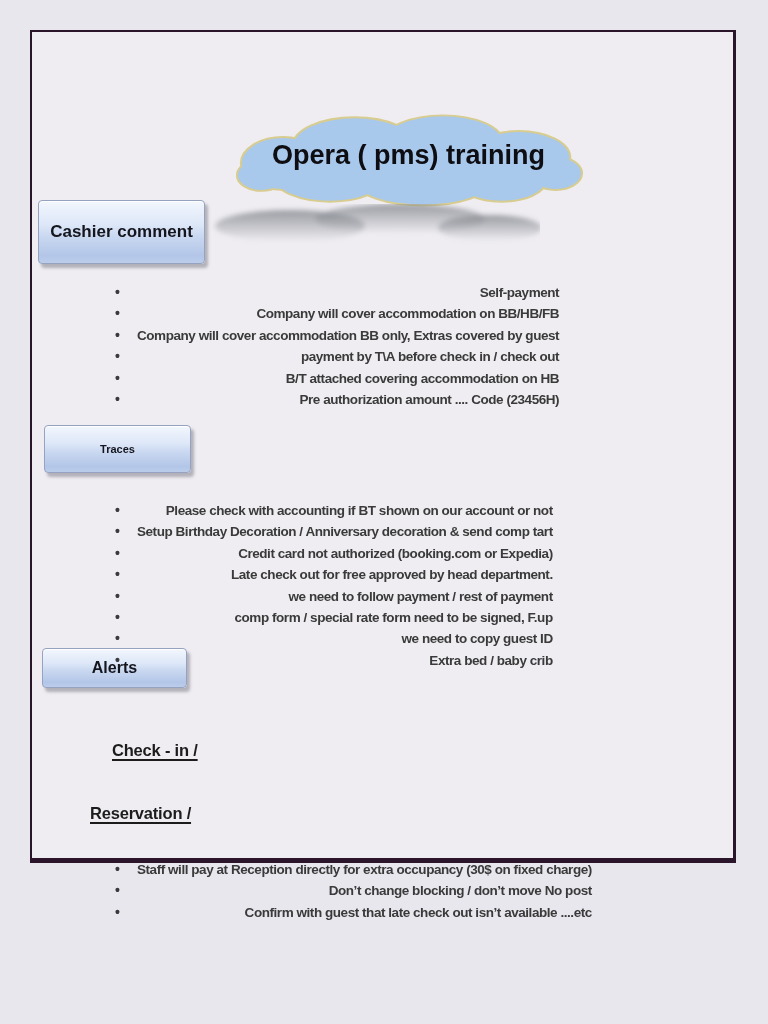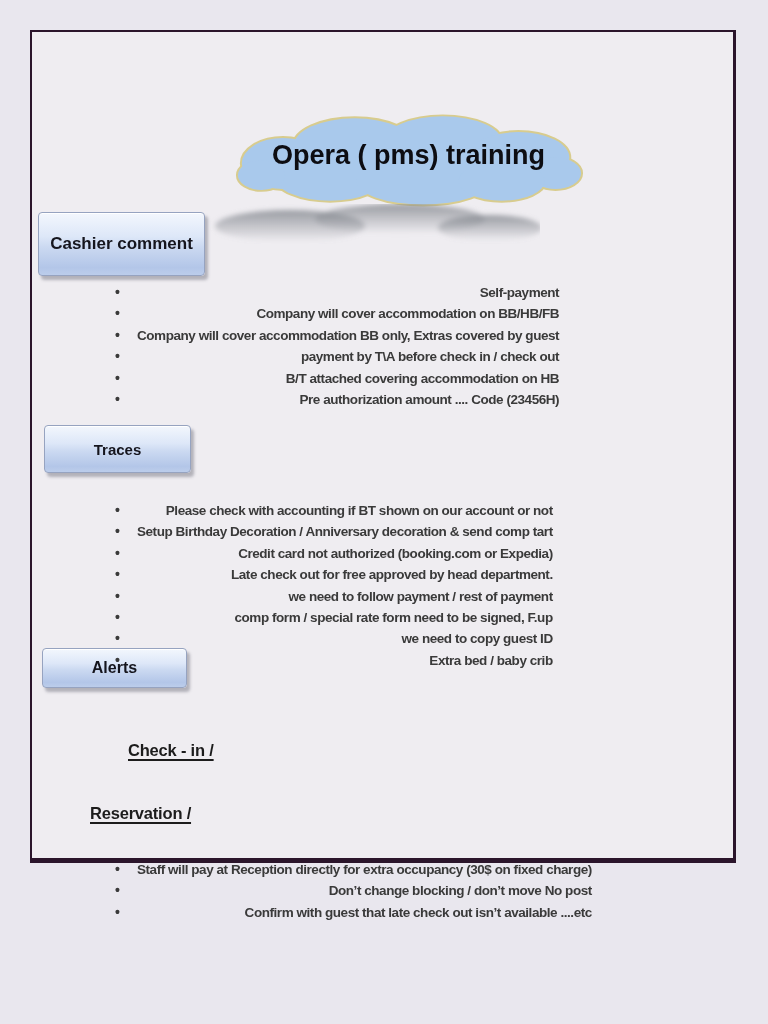--- a/index.html
+++ b/index.html
@@ -24,22 +24,22 @@
   .cloud-shadow{position:absolute;left:178px;top:172px;width:330px;height:40px;}
   
   .pill-button{
     position:absolute;box-sizing:border-box;
     display:flex;align-items:center;justify-content:center;
     background:linear-gradient(180deg,#f3f7fd 0%,#dde7f8 38%,#cbd9f1 55%,#b3c6e8 88%,#bccdeb 100%);
     border:1px solid #96a3c0;border-radius:4px;
     box-shadow:3px 4px 3px rgba(105,105,118,.45), inset 0 1px 0 #ffffff;
     font-weight:bold;color:#15151d;
   }
-  .btn-cashier{left:6px;top:180px;width:167px;height:64px;font-size:17px;}
-  .btn-traces{left:12px;top:393px;width:147px;height:48px;font-size:15px;justify-content:center;}
+  .btn-cashier{left:6px;top:168px;width:167px;height:64px;font-size:17px;}
+  .btn-traces{left:12px;top:393px;width:147px;height:48px;font-size:11px;justify-content:center;}
   .btn-alerts{left:10px;top:616px;width:145px;height:40px;font-size:16px;}
   
   ul.blist{
     position:absolute;margin:0;padding:0;list-style:none;left:105px;
     color:#3a3a3a;font-size:13.5px;font-weight:bold;letter-spacing:-0.45px;
   }
   ul.blist li{position:relative;line-height:21.4px;white-space:nowrap;text-align:right;}
   ul.blist li::before{
     content:"\2022";position:absolute;left:-22px;top:0;
     font-size:14px;letter-spacing:0;
@@ -48,21 +48,21 @@
   .list-traces{top:468px;}
   .list-checkin{top:744px;}
   .list-reservation{top:827px;left:103px;}
   
   .subheading{
     position:absolute;font-weight:bold;color:#1c1c1c;font-size:16.5px;
     letter-spacing:-0.2px;
     text-decoration:underline;text-decoration-thickness:1.8px;text-underline-offset:3px;
     white-space:nowrap;
   }
-  .head-checkin{left:96px;top:709px;}
+  .head-checkin{left:80px;top:709px;}
   .head-reservation{left:58px;top:772px;}
 </style>
 </head>
 <body>
 
 <div class="page">
 
   <div class="cloud-wrap">
     <svg width="353" height="95" viewBox="0 0 360 96">
       <g stroke="#d8cc8e" stroke-width="4" fill="#a9c9ec">

